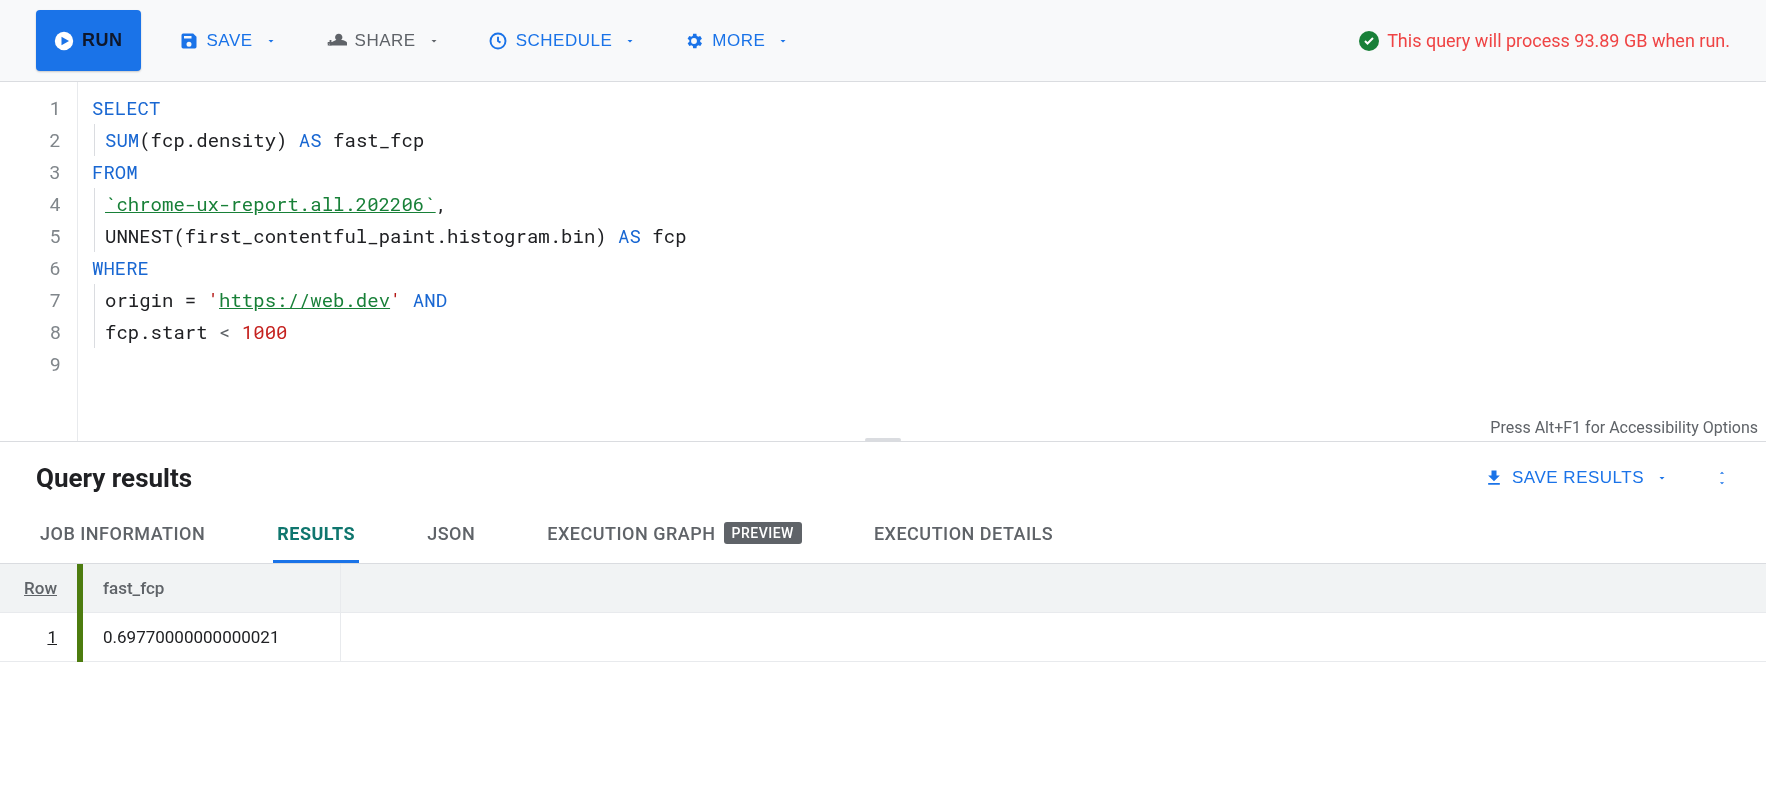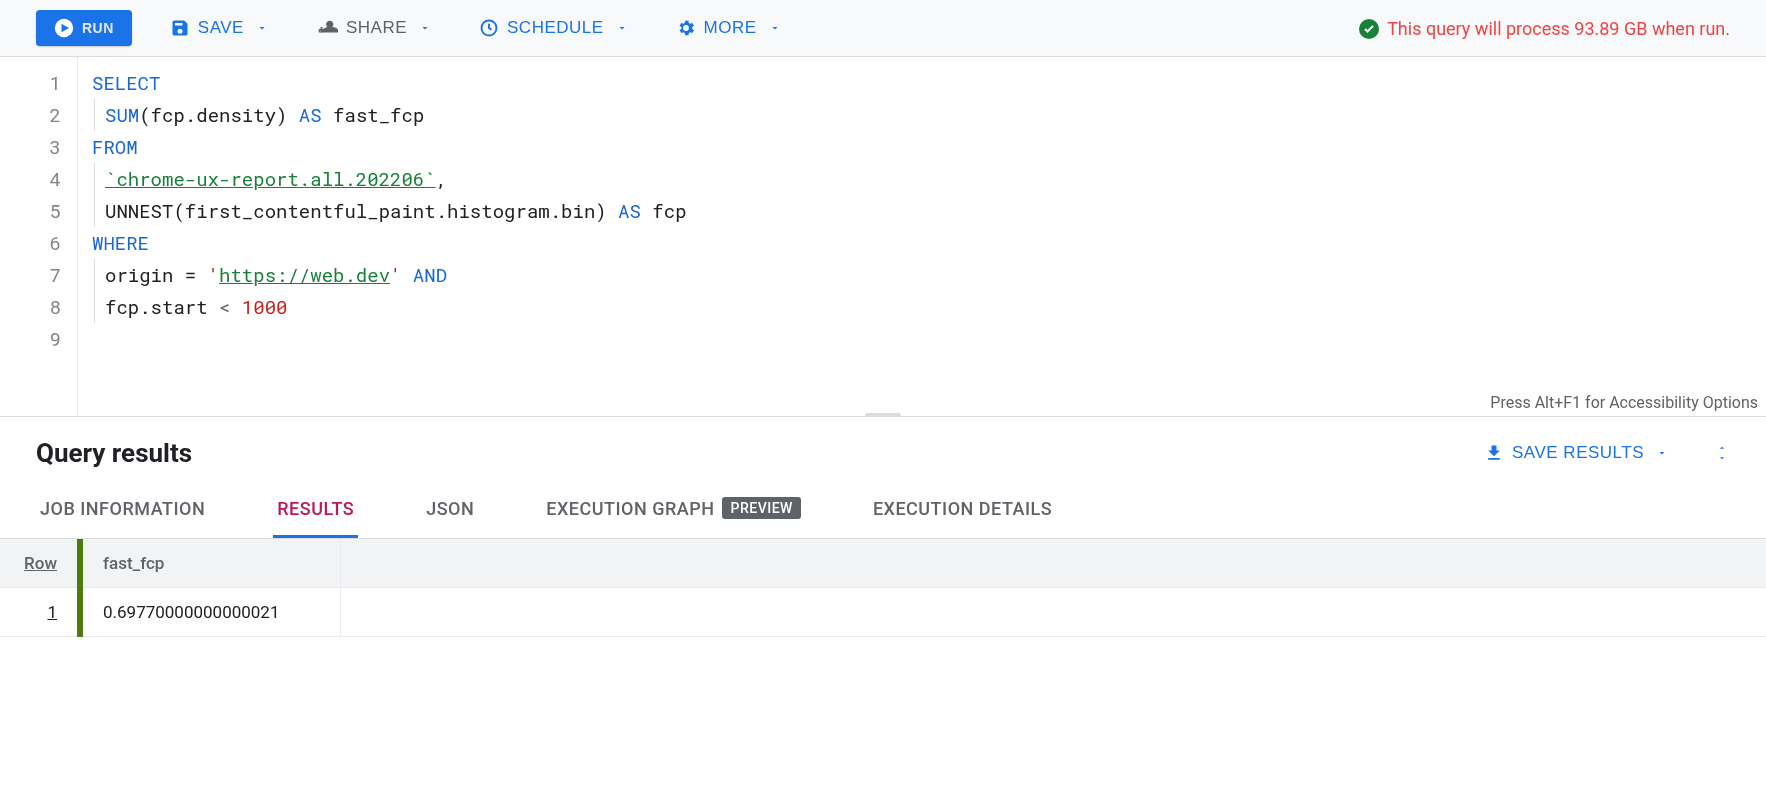--- a/index.html
+++ b/index.html
@@ -2,21 +2,21 @@
 <html><head>
 <meta charset="utf-8">
 <style>
 * { margin: 0; padding: 0; box-sizing: border-box; }
 body { font-family: 'Google Sans', Roboto, Arial, sans-serif; font-size: 14px; color: #202124; background: #fff; }
 
 .toolbar { display: flex; align-items: center; padding: 10px 36px; gap: 28px; border-bottom: 1px solid #dadce0; background: #f8f9fa; }
 .spacer { flex: 1; }
 
 .btn { display: inline-flex; align-items: center; gap: 8px; font-size: 17px; font-weight: 500; letter-spacing: 0.5px; cursor: pointer; border: none; background: none; padding: 6px 10px; border-radius: 4px; }
-.btn-run { background: #1a73e8; color: #e5e5e5; padding: 8px 18px; font-size: 14px; font-weight: 700; box-shadow: 0 1px 2px rgba(0,0,0,0.2); }
+.btn-run { background: #1a73e8; color: #0f172a; padding: 20px 18px; font-size: 18px; font-weight: 700; box-shadow: 0 1px 2px rgba(0,0,0,0.2); }
 .btn-blue { color: #1a73e8; }
 .btn-gray { color: #5f6368; }
 .btn svg { flex-shrink: 0; }
 .dropdown-arrow { margin-left: 4px; }
 
 .status { display: flex; align-items: flex-end; gap: 8px; font-size: 18px; color: #ef4444; }
 .check-icon { width: 20px; height: 20px; background: #188038; border-radius: 50%; display: flex; align-items: center; justify-content: center; }
 
 .editor { display: flex; background: #fff; min-height: 360px; position: relative; border-bottom: 1px solid #dadce0; }
 .gutter { width: 78px; padding: 10px 0; text-align: right; color: #80868b; font-family: 'Roboto Mono', monospace; font-size: 19px; line-height: 32px; border-right: 1px solid #e8eaed; }
@@ -34,21 +34,21 @@
 .accessibility-hint { position: absolute; bottom: 4px; right: 8px; color: #5f6368; font-size: 16px; }
 .drag-handle { position: absolute; bottom: -1px; left: 50%; transform: translateX(-50%); width: 36px; height: 4px; background: #dadce0; border-radius: 2px; }
 
 .results-header { display: flex; align-items: center; padding: 20px 36px 12px; gap: 24px; }
 .results-title { font-size: 26px; color: #202124; font-weight: bold; }
 .results-actions { margin-left: auto; display: flex; align-items: center; gap: 36px; }
 .expand-icons { display: flex; flex-direction: column; color: #1a73e8; gap: 0; }
 
 .tabs { display: flex; align-items: center; padding: 0 36px; border-bottom: 1px solid #dadce0; gap: 64px; }
 .tab { padding: 16px 4px; font-size: 18px; font-weight: 500; letter-spacing: 0.5px; color: #5f6368; cursor: pointer; border-bottom: 3px solid transparent; display: flex; align-items: center; gap: 8px; }
-.tab.active { color: #be185d; border-bottom-color: #1a73e8; }
+.tab.active { color: #0f766e; border-bottom-color: #1a73e8; font-weight: bold; }
 .badge { background: #5f6368; color: #fff; font-size: 14px; padding: 3px 8px; border-radius: 3px; letter-spacing: 0.5px; }
 
 table.data { width: 100%; border-collapse: collapse; }
 table.data th, table.data td { text-align: left; padding: 14px 20px; font-size: 17px; border-bottom: 1px solid #e8eaed; }
 table.data th { background: #f1f3f4; color: #5f6368; font-weight: 500; }
 table.data th:first-child, table.data td:first-child { width: 80px; text-align: right; border-right: 6px solid #4d7c0f; text-decoration: underline; }
 table.data th:nth-child(2), table.data td:nth-child(2) { width: 260px; border-right: 1px solid #e8eaed; }
 </style>
 </head>
 <body>

